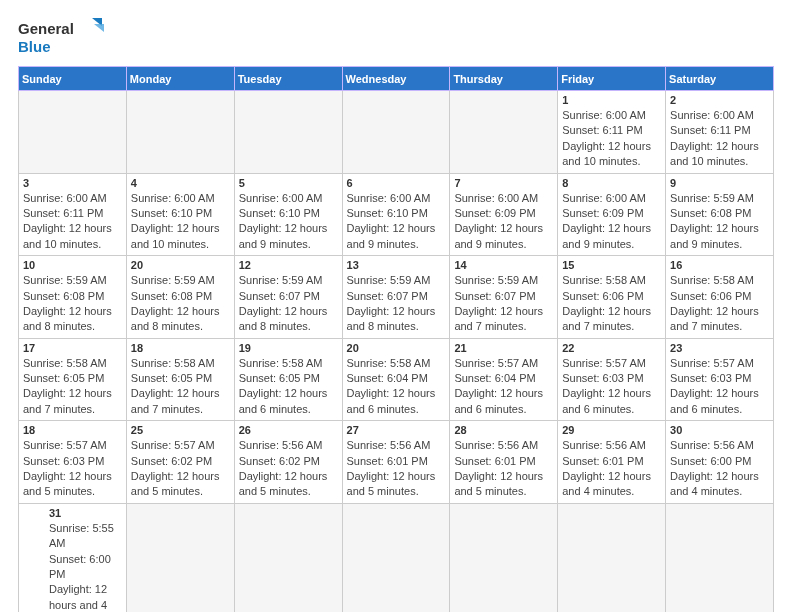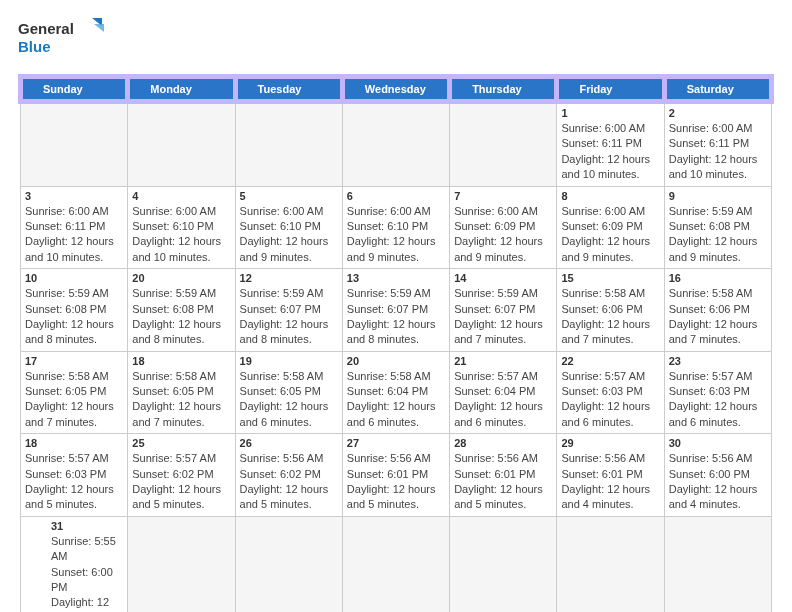--- a/index.html
+++ b/index.html
@@ -14,21 +14,21 @@
       width: 792px;
       height: 612px;
       padding: 16px 18px 10px 18px;
       display: flex;
       flex-direction: column;
     }
     .header {
       display: flex;
       justify-content: space-between;
       align-items: flex-start;
-      margin-bottom: 16px;
+      margin-bottom: 8px;
     }
     .logo-area {
       display: flex;
       align-items: center;
       gap: 4px;
     }
     .title-area {
       text-align: right;
     }
     .month-title {
@@ -47,22 +47,22 @@
       border-collapse: collapse;
       width: 100%;
       table-layout: fixed;
     }
     .calendar th {
       background: #2a75c7;
       color: #fff;
       font-size: 11px;
       font-weight: bold;
       text-align: left;
-      padding: 4px 20px;
-      border: 5px solid #c4b5fd;
+      padding: 4px 3px;
+      border: 1px solid #c4b5fd;
       height: 24px;
     }
     .calendar td {
       border: 1px solid #ccc;
       vertical-align: top;
       padding: 3px 4px;
       font-size: 8.5px;
       color: #333;
       height: 78px;
       background: #fff;

